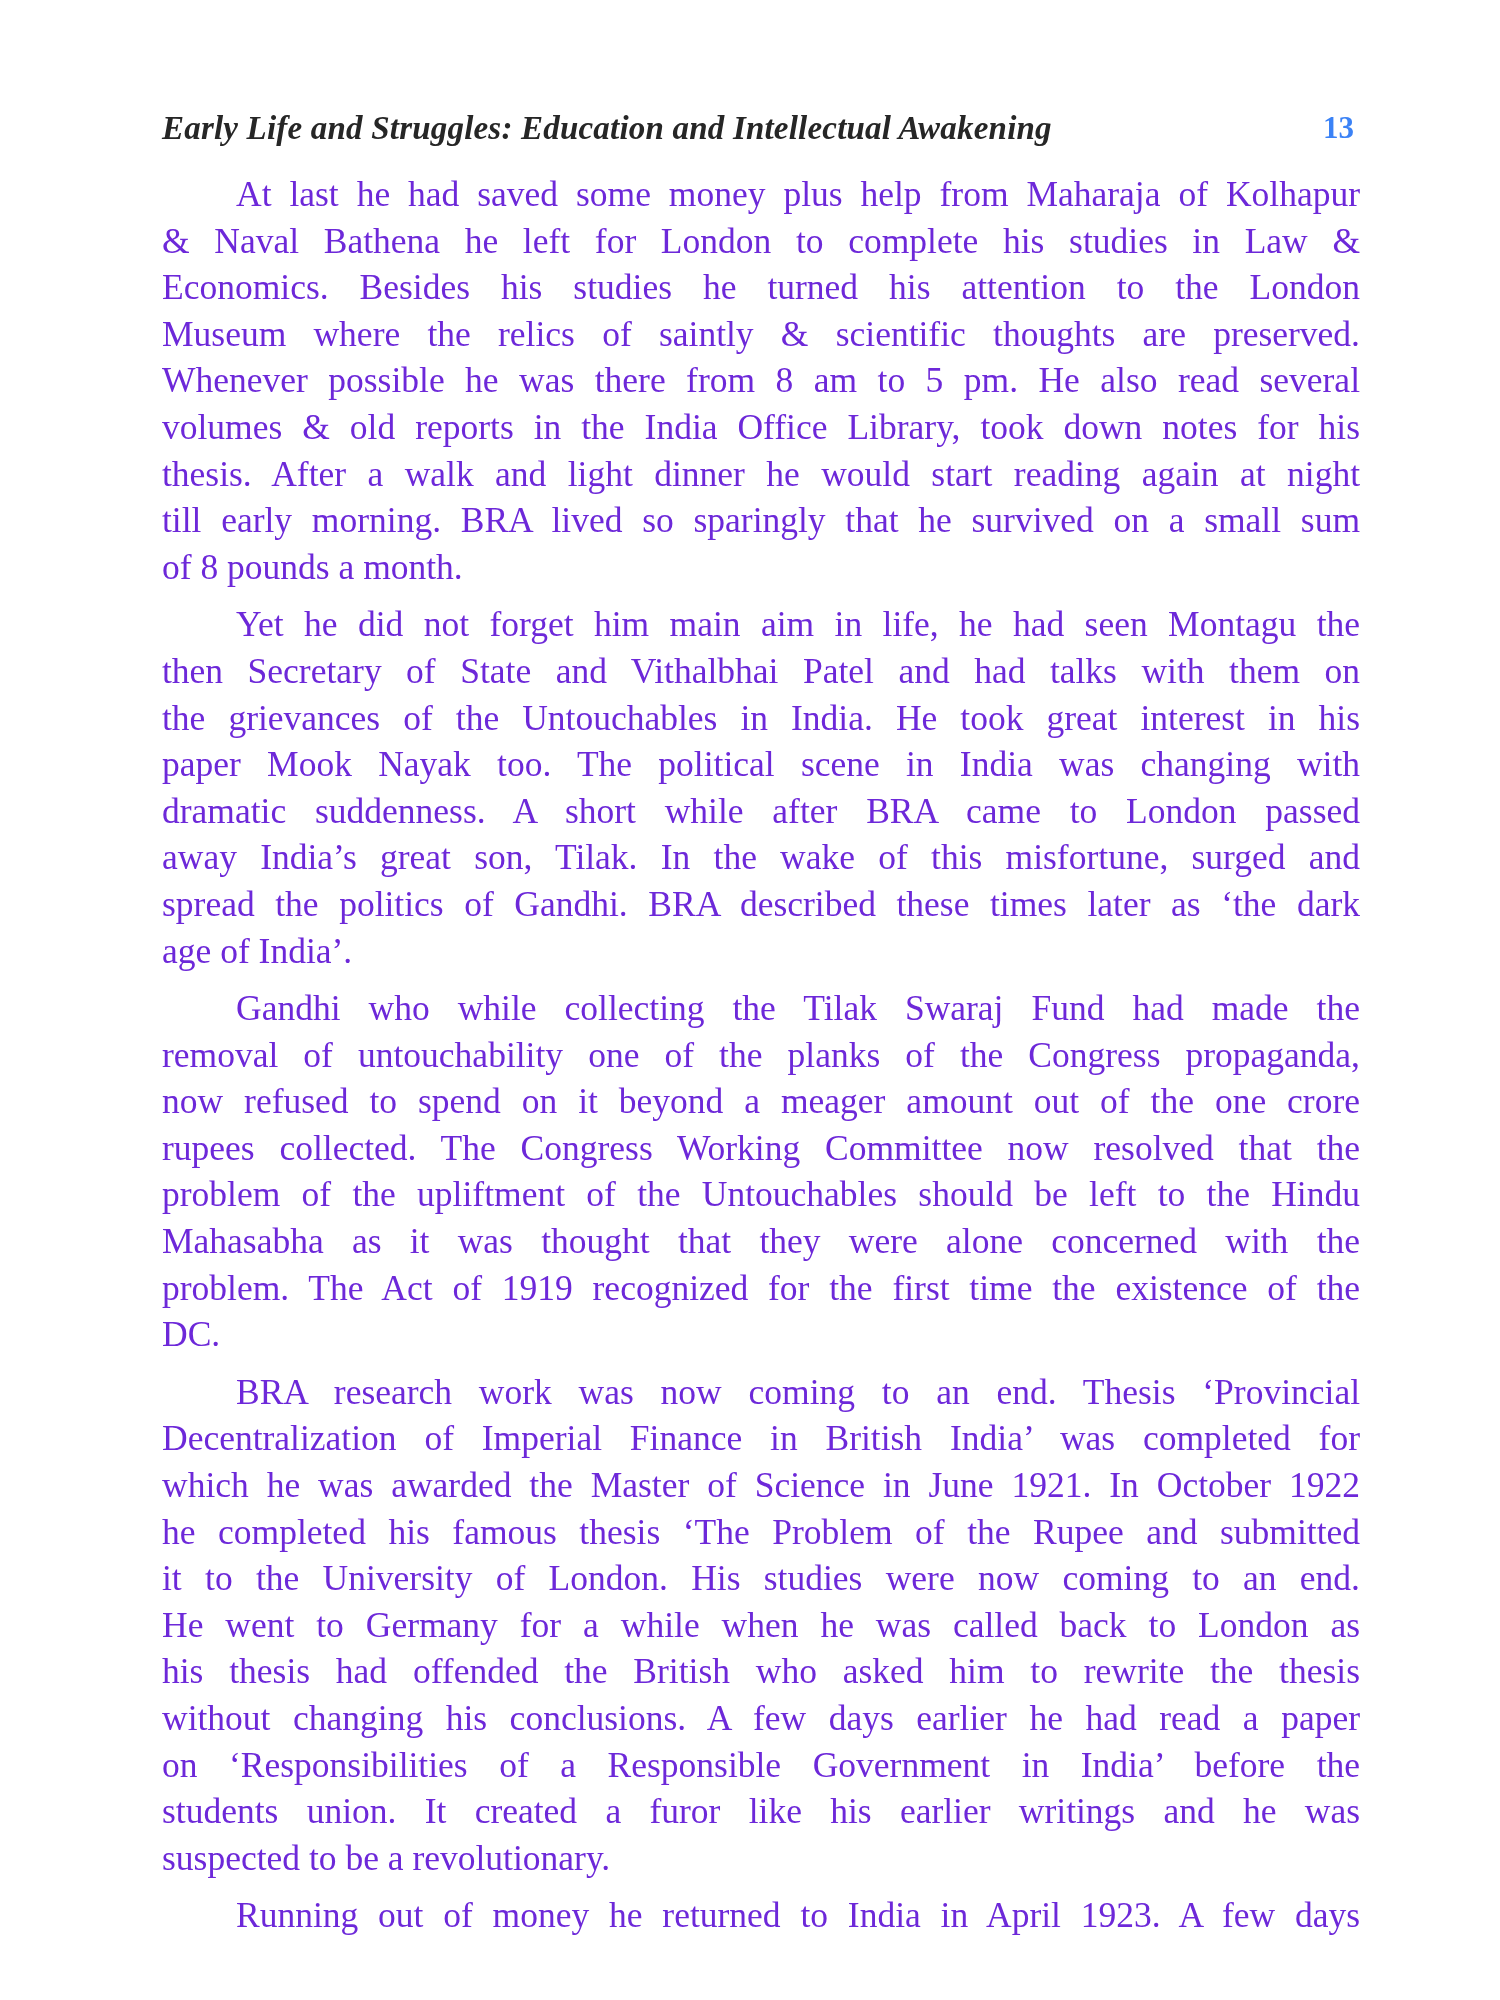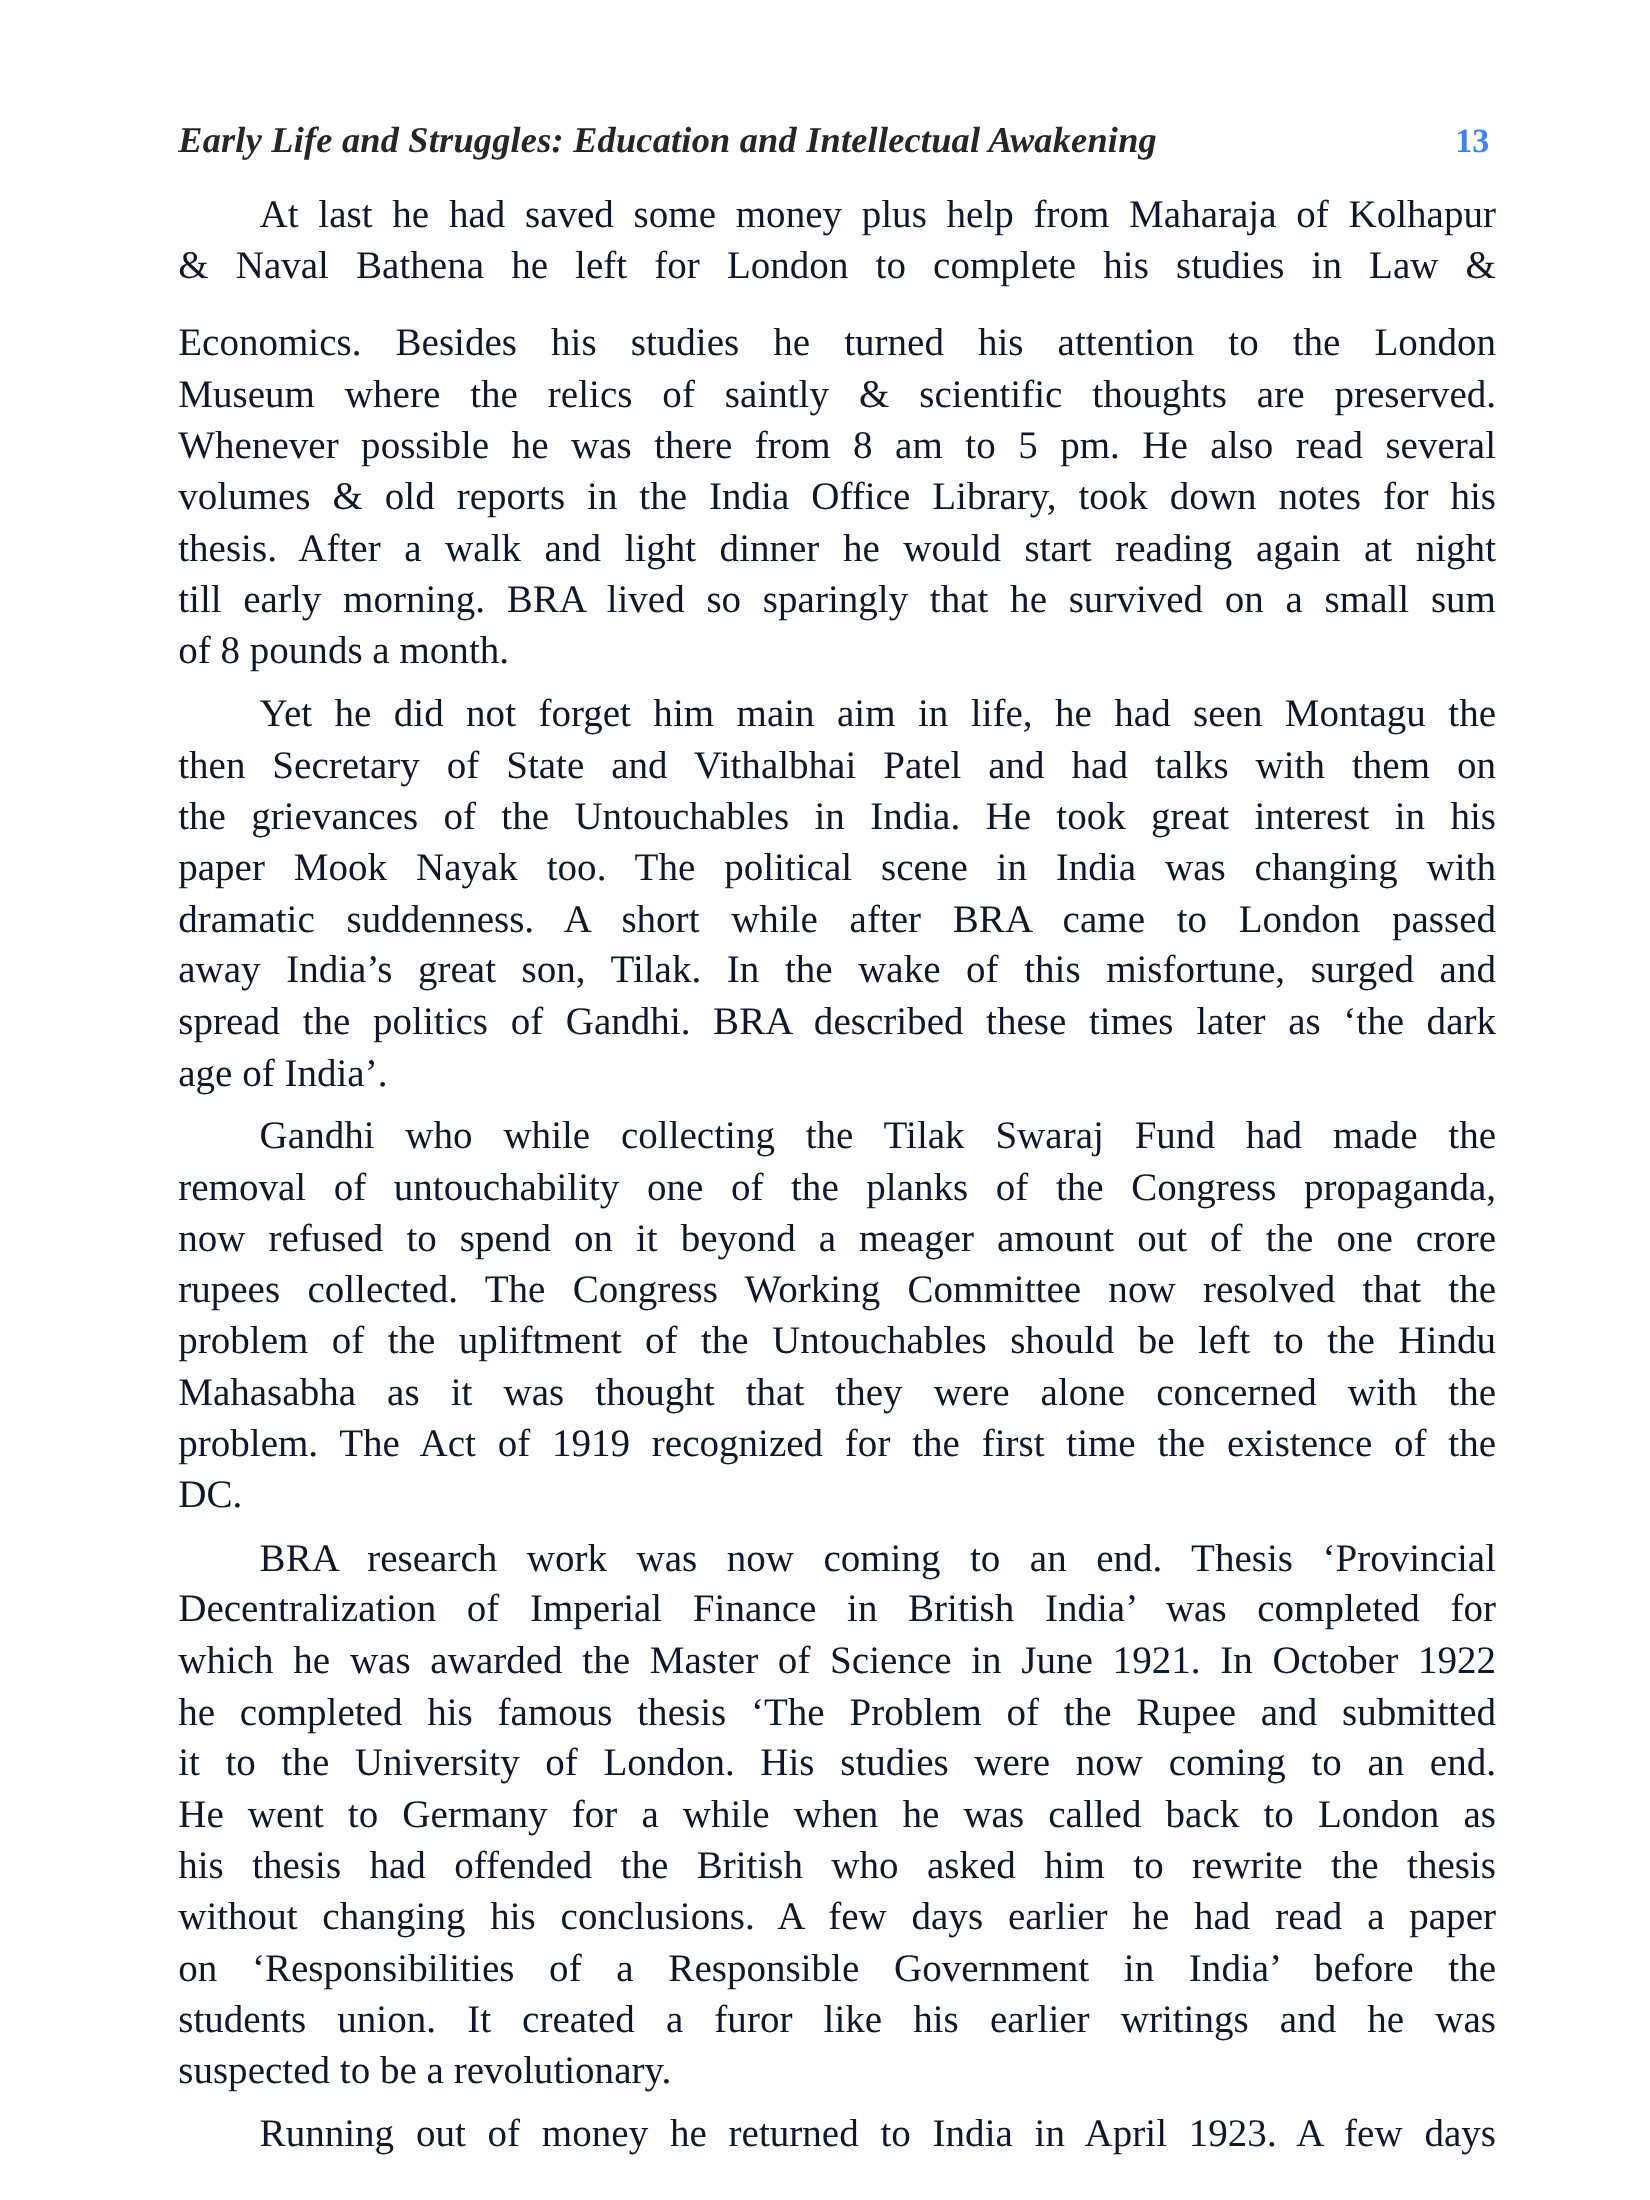--- a/index.html
+++ b/index.html
@@ -16,21 +16,21 @@
     color: #262626; white-space: nowrap;
   }
   .page-number {
     position: absolute; right: 4px; top: 0;
     font-family: "Liberation Serif", "DejaVu Serif", serif;
     font-weight: bold; font-size: 31px; line-height: 40px; color: #3b82f6;
   }
   .body-text {
     position: absolute; left: 162px; top: 171px; width: 1198px;
     font-family: "Liberation Serif", "DejaVu Serif", serif;
-    font-size: 35.5px; line-height: 46.6px; color: #0f172a;
+    font-size: 35.5px; line-height: 46.6px; color: #6d28d9;
   }
   .para { margin: 0 0 11px 0; }
   .line {
     display: block; white-space: nowrap; height: 46.6px;
     text-align: justify; text-align-last: justify;
   }
   .line.last { text-align-last: left; }
   .para .line:first-child { padding-left: 74px; }
 </style>
 </head>
@@ -38,21 +38,21 @@
 
 <div class="page">
   <div class="running-head">
     <span class="running-title">Early Life and Struggles: Education and Intellectual Awakening</span>
     <span class="page-number">13</span>
   </div>
   <div class="body-text" id="body-text">
       <p class="para">
         <span class="line" style="display: block; width: 1198px; box-sizing: border-box;">At last he had saved some money plus help from Maharaja of Kolhapur</span>
         <span class="line" style="display: block; width: 1198px; box-sizing: border-box;">&amp; Naval Bathena he left for London to complete his studies in Law &amp;</span>
-        <span class="line" style="display: block; width: 1198px; box-sizing: border-box; margin-top: 24px;">Economics. Besides his studies he turned his attention to the London</span>
+        <span class="line" style="display: block; width: 1198px; box-sizing: border-box;">Economics. Besides his studies he turned his attention to the London</span>
         <span class="line" style="display: block; width: 1198px; box-sizing: border-box;">Museum where the relics of saintly &amp; scientific thoughts are preserved.</span>
         <span class="line" style="display: block; width: 1198px; box-sizing: border-box;">Whenever possible he was there from 8 am to 5 pm. He also read several</span>
         <span class="line" style="display: block; width: 1198px; box-sizing: border-box;">volumes &amp; old reports in the India Office Library, took down notes for his</span>
         <span class="line" style="display: block; width: 1198px; box-sizing: border-box;">thesis. After a walk and light dinner he would start reading again at night</span>
         <span class="line" style="display: block; width: 1198px; box-sizing: border-box;">till early morning. BRA lived so sparingly that he survived on a small sum</span>
         <span class="line last" style="display: block; width: 301px; box-sizing: border-box;">of 8 pounds a month.</span>
       </p>
       <p class="para">
         <span class="line" style="display: block; width: 1198px; box-sizing: border-box;">Yet he did not forget him main aim in life, he had seen Montagu the</span>
         <span class="line" style="display: block; width: 1198px; box-sizing: border-box;">then Secretary of State and Vithalbhai Patel and had talks with them on</span>

